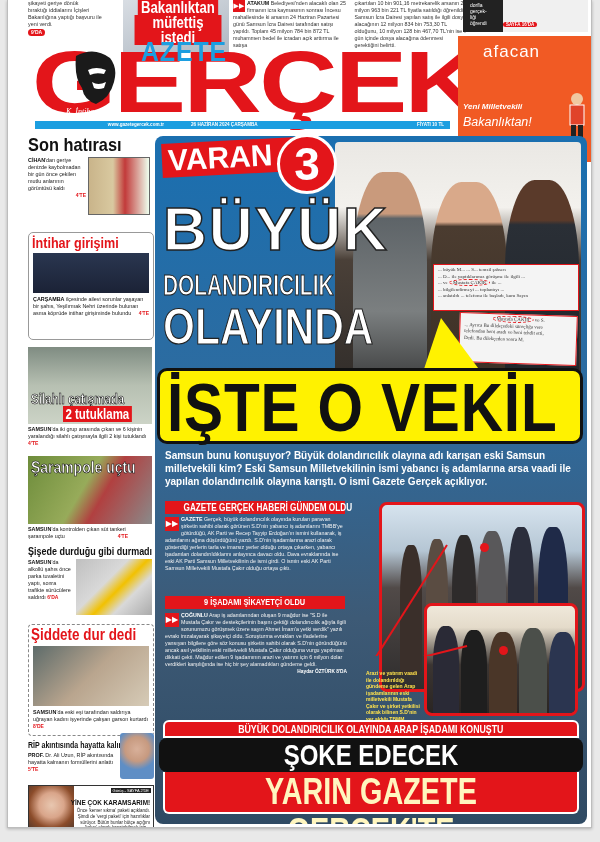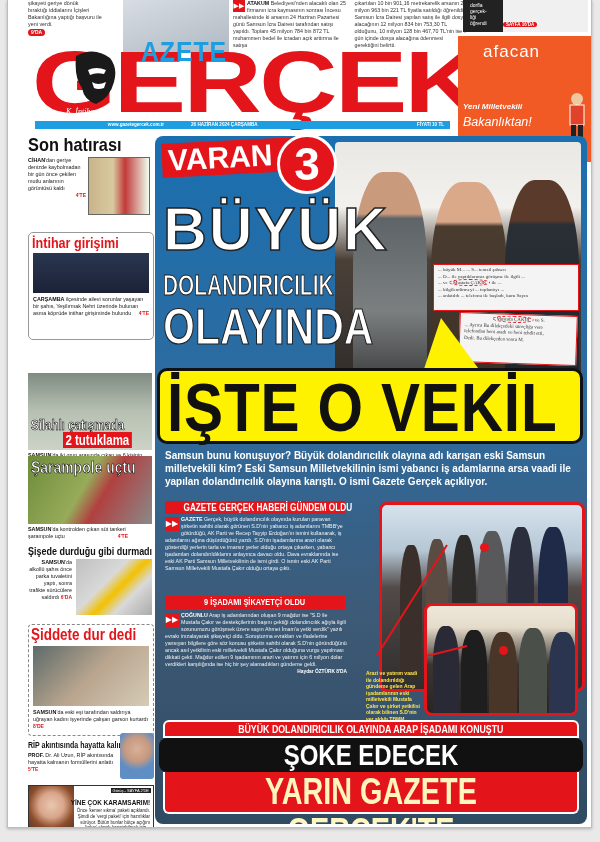--- a/index.html
+++ b/index.html
@@ -46,30 +46,30 @@
   .pg { color:#e3151a; font-weight:bold; font-size:5px; }
 
   .son-hatirasi { top: 0; height: 90px; }
   .son-hatirasi .txt { position:absolute; left:0; top:22px; width:58px; }
   .son-hatirasi .photo { position:absolute; left:60px; top:22px; width:62px; height:58px; border:1px solid #666; background:linear-gradient(90deg,#c9b48a 0%,#d9c9a0 40%,#c23a3a 60%,#efe 100%); }
 
   .intihar { position:absolute; left:0; top:97px; width:126px; height:108px; border:1px solid #999; border-radius:5px; padding:2px 3px; }
   .intihar .photo { position:absolute; left:4px; top:20px; width:116px; height:40px; background:linear-gradient(180deg,#2a3650,#1b2236); }
   .intihar .txt { position:absolute; left:4px; top:63px; width:116px; }
 
-  .silahli { position:absolute; left:0; top:212px; width:126px;margin-top:26px; }
+  .silahli { position:absolute; left:0; top:212px; width:126px; }
   .silahli .photo { position:relative; width:124px; height:77px; background:linear-gradient(180deg,#7f8c82 0%,#b7c0b2 50%,#ccd3c6 100%); }
   .silahli .ov1 { position:absolute; left:3px; top:44px; font-weight:900; font-size:14px; color:#fff; -webkit-text-stroke:.6px #000; transform:scaleX(.82); transform-origin:left; white-space:nowrap; }
   .silahli .ov2 { position:absolute; left:35px; top:59px; font-weight:900; font-size:14px; color:#fff; background:#e3151a; padding:0 3px; transform:scaleX(.82); transform-origin:left; white-space:nowrap; }
 
   .sarampole { position:absolute; left:0; top:321px; width:100px; }
   .sarampole .photo { position:relative; width:124px; height:68px; background:linear-gradient(120deg,#6d8c3b 0%,#97ab5a 45%,#b14040 60%,#8a8a8a 100%); }
   .sarampole .ov { position:absolute; left:3px; top:2px; font-weight:900; font-size:17px; color:#fff; -webkit-text-stroke:.6px #000; transform:scaleX(.82); transform-origin:left; white-space:nowrap; }
 
-  .sisede { position:absolute; left:0; top:410px; width:126px; height:72px;text-align:right; }
+  .sisede { position:absolute; left:0; top:410px; width:126px; height:72px; }
   .sisede .txt { position:absolute; left:0; top:14px; width:44px; }
   .sisede .photo { position:absolute; left:48px; top:14px; width:76px; height:56px; background:linear-gradient(135deg,#bfbfbf 0%,#d9d9d9 40%,#f2c100 55%,#d9d9d9 70%,#aaa 100%); }
 
   .siddete { position:absolute; left:0; top:489px; width:126px; height:112px; border:1px dashed #888; border-radius:4px; padding:2px; }
   .siddete .photo { position:absolute; left:4px; top:21px; width:116px; height:60px; background:linear-gradient(135deg,#5d6b6a,#b9a58e,#d6cbb7); }
   .siddete .txt { position:absolute; left:4px; top:84px; width:116px; }
 
   .rip { position:absolute; left:0; top:604px; width:126px; height:42px; }
   .rip .txt { position:absolute; left:0; top:13px; width:88px; }
   .rip .face { position:absolute; left:92px; top:-6px; width:34px; height:46px; background:radial-gradient(circle at 50% 35%,#d8b09a 0%,#c79a80 35%,#5f8ec5 60%,#5f8ec5 100%); border-radius:3px; }
@@ -125,20 +125,24 @@
 
   <div class="top-blurb">
     <div>şikayeti geriye dönük</div>
     <div>bıraktığı iddialarını İçişleri</div>
     <div>Bakanlığına yaptığı başvuru ile</div>
     <div>yeni verdi.</div>
     <span class="page-tag">9'DA</span>
   </div>
 
   <div class="teaser-box"></div>
+  <div class="teaser-title">
+    <span>Bakanlıktan</span><br>
+    <span>müfettiş istedi</span>
+  </div>
 
   <div class="atakum-news">
     <div class="col">
       <span class="arrow-badge">▶▶</span>
       <b>ATAKUM</b>
       <span>Belediyesi'nden alacaklı olan 25 firmanın icra kaymasının sonrası İncesu mahallesinde ki arsanın 24 Haziran Pazartesi günü Samsun İcra Dairesi tarafından satışı yapıldı. Toplam 45 milyon 784 bin 872 TL muhammen bedel ile icradan açık arttırma ile satışa</span>
     </div>
     <div class="col">
       <span>çıkartılan 10 bin 901,16 metrekarelik arsanın 22 milyon 963 bin 221 TL fiyatla satıldığı öğrenildi. Samsun İcra Dairesi yapılan satış ile ilgili dosya alacağının 12 milyon 834 bin 753,30 TL olduğunu, 10 milyon 128 bin 467,70 TL'nin ise 7 gün içinde dosya alacağına ödenmesi gerektiğini belirtti.</span>
     </div>

